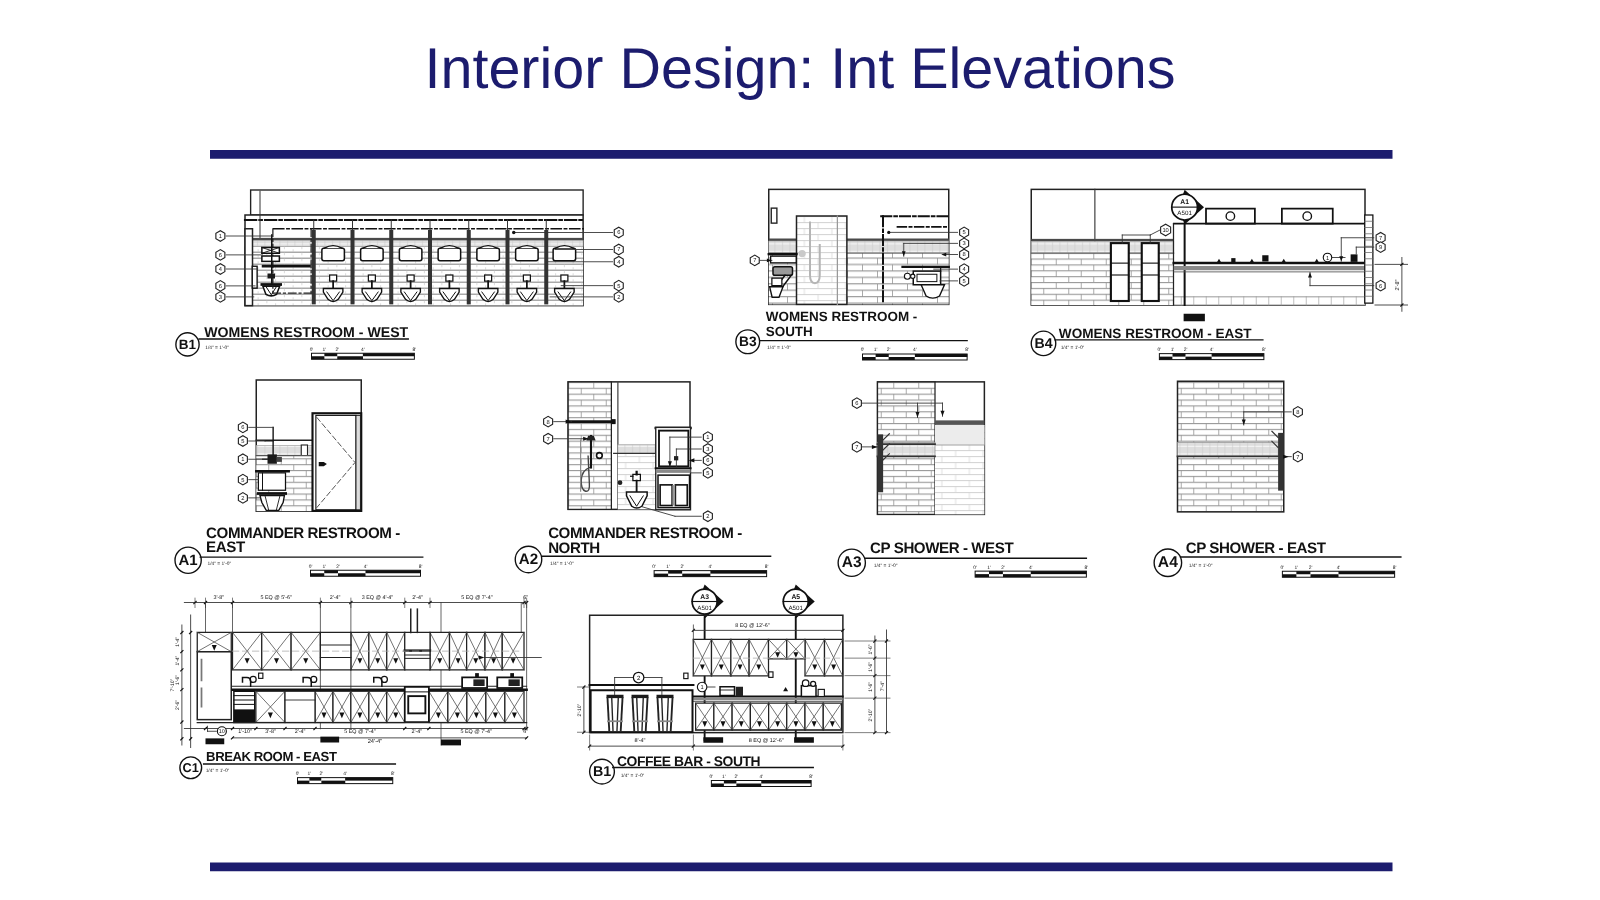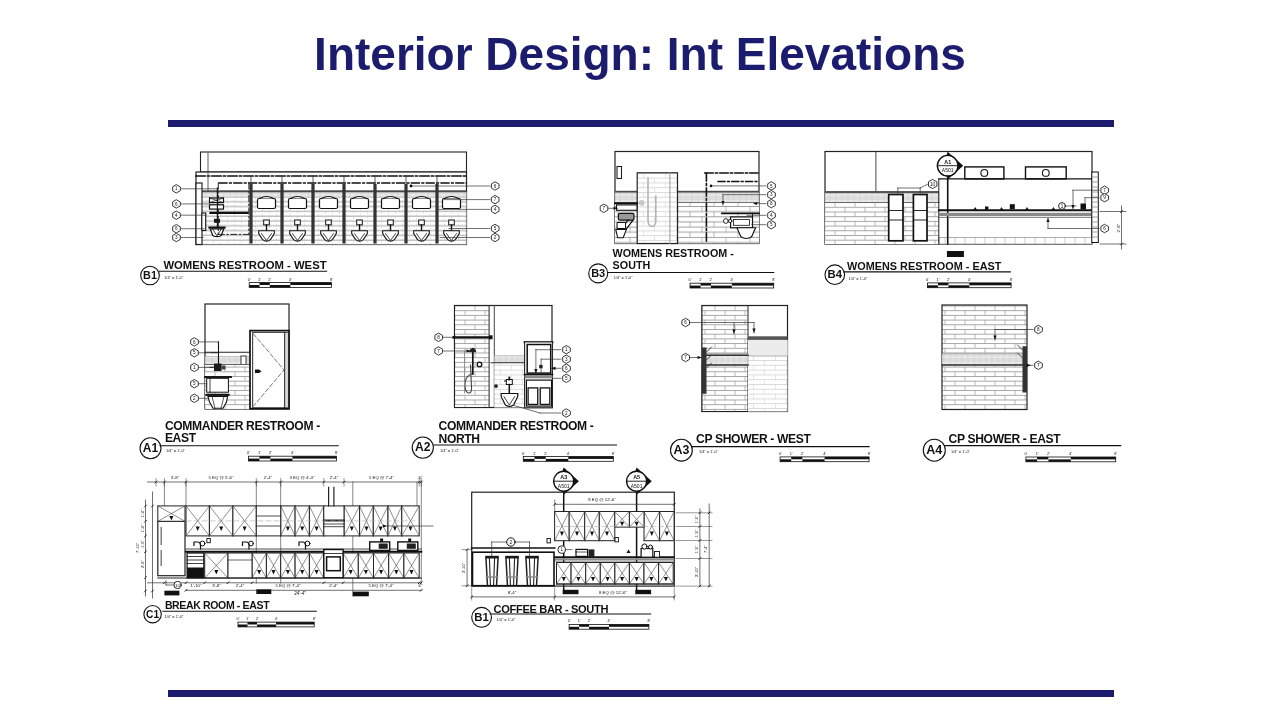--- a/index.html
+++ b/index.html
@@ -1,19 +1,19 @@
 <!DOCTYPE html>
 <html><head>
 <meta charset="utf-8">
 <style>
   html,body { margin:0; padding:0; width:1280px; height:720px; background:#ffffff;
                font-family:"Liberation Sans", sans-serif; }
   .page { position:relative; width:1280px; height:720px; overflow:hidden; }
   .title { position:absolute; top:30.5px; left:0; width:1280px; text-align:center;
-            font-size:46px; font-weight:bold; color:#1c1c6e; line-height:1; }
+            font-size:46px; font-weight:normal; color:#1c1c6e; line-height:1; }
   .ruletop { position:absolute; left:168px; top:120px; width:946px; height:6.5px; background:#1c1c6e; }
   .rulebot { position:absolute; left:168px; top:690px; width:946px; height:7px; background:#1c1c6e; }
   svg { position:absolute; left:0; top:0; }
 </style>
 </head>
 <body>
 <div class="page">
 
 <div class="title">Interior Design: Int Elevations</div>
 

